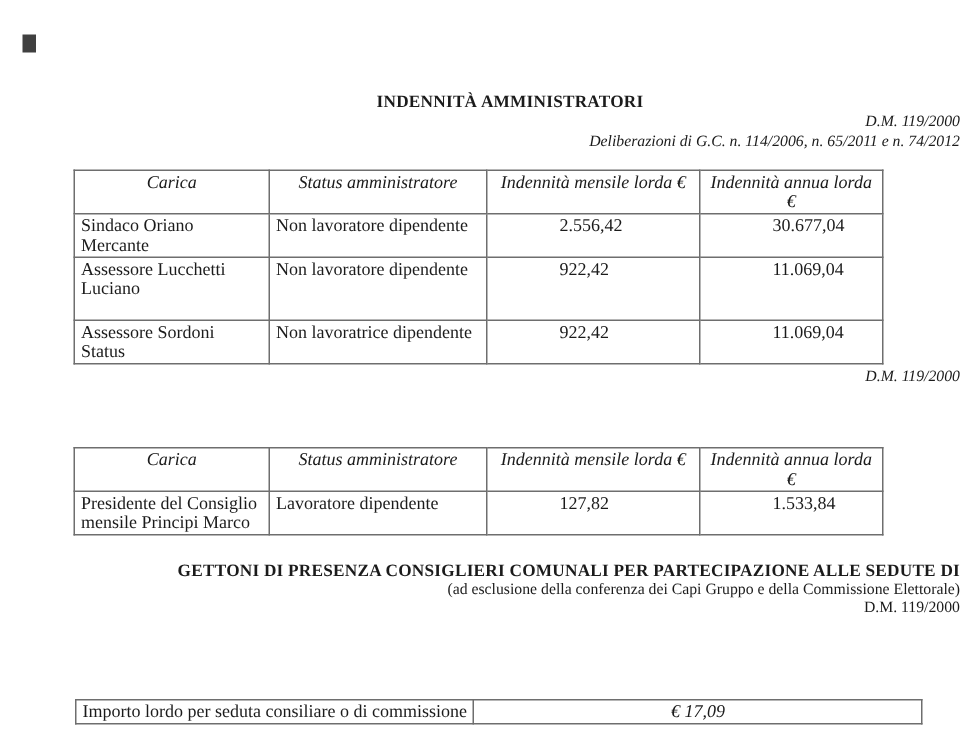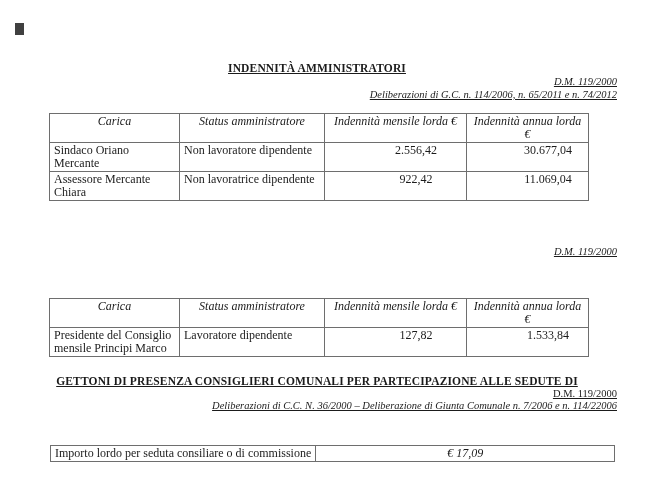--- a/index.html
+++ b/index.html
@@ -9,46 +9,46 @@
     font-family:"Liberation Serif","DejaVu Serif",serif;
     color:#1b1b1b;
     position:relative;
     overflow:hidden;
   }
   .abs{position:absolute;}
   .corner-mark{
     left:15px;top:23px;width:9px;height:12px;
     background:#404040;
   }
-  .heading{left:17px;width:600px;text-align:center;text-decoration:underline;}
+  .heading{left:40px;width:600px;text-align:center;}
   .heading .title{
     font-weight:bold;font-size:11.5px;line-height:14px;letter-spacing:.15px;
   }
   .heading .sub{font-size:10.5px;line-height:13px;text-align:right;}
   .italic{font-style:italic;}
-  .s3 .title{line-height:12.5px;}
+  .s3 .title{line-height:12.5px;text-align:right;}
   .s3 .sub{line-height:12.5px;}
   table{
     border-collapse:collapse;
     table-layout:fixed;
     font-size:12px;
   }
   td,th{
     border:1px solid #6e6e6e;
     padding:1px 4px;
     line-height:13px;
     vertical-align:top;
     overflow:hidden;
   }
   th{
     font-weight:normal;font-style:italic;text-align:center;
     height:14px;
   }
   td{text-align:left;}
-  td.num{text-align:center;padding-right:7px;padding-left:48px;}
+  td.num{text-align:left;padding-right:7px;padding-left:48px;}
   td.ctr{text-align:center;white-space:nowrap;}
   tr.single td{height:13px;}
   tr.tall3 td{height:39px;}
 </style>
 </head>
 <body>
 
 <div class="abs corner-mark"></div>
 
 <div class="abs heading" style="top:61px;">
@@ -70,22 +70,28 @@
     <th>Status amministratore</th>
     <th>Indennità mensile lorda €</th>
     <th>Indennità annua lorda €</th>
   </tr>
   <tr class="single">
     <td>Sindaco Oriano Mercante</td>
     <td>Non lavoratore dipendente</td>
     <td class="num">2.556,42</td>
     <td class="num">30.677,04</td>
   </tr>
+  <tr class="tall3">
+    <td>Assessore Lucchetti Luciano</td>
+    <td>Non lavoratore dipendente</td>
+    <td class="num">922,42</td>
+    <td class="num">11.069,04</td>
+  </tr>
   <tr class="single">
-    <td>Assessore Mercante Chiara</td>
+    <td>Assessore Sordoni Status</td>
     <td>Non lavoratrice dipendente</td>
     <td class="num">922,42</td>
     <td class="num">11.069,04</td>
   </tr>
 </tbody>
   </table>
 
 <div class="abs heading" style="top:245px;">
   <div class="sub italic">D.M. 119/2000</div>
 </div>
@@ -108,25 +114,25 @@
     <td>Presidente del Consiglio mensile Principi Marco</td>
     <td>Lavoratore dipendente</td>
     <td class="num">127,82</td>
     <td class="num">1.533,84</td>
   </tr>
 </tbody>
   </table>
 
 <div class="abs heading s3" style="top:375px;">
   <div class="title">GETTONI DI PRESENZA CONSIGLIERI COMUNALI PER PARTECIPAZIONE ALLE SEDUTE DI</div>
+  <div class="sub">(ad esclusione della conferenza dei Capi Gruppo e della Commissione Elettorale)</div>
   <div class="sub">D.M. 119/2000</div>
-  <div class="sub italic">Deliberazioni di C.C. N. 36/2000 – Deliberazione di Giunta Comunale n. 7/2006 e n. 114/22006</div>
 </div>
 
-<table class="abs" style="left:50px;top:445px;">
+<table class="abs" style="left:50px;top:466px;">
   <colgroup>
       <col style="width:242px">
       <col style="width:299px">
     </colgroup>
   <tbody>
       <tr class="single">
     <td class="ctr">Importo lordo per seduta consiliare o di commissione</td>
     <td class="ctr italic">€ 17,09</td>
   </tr>
 </tbody>

